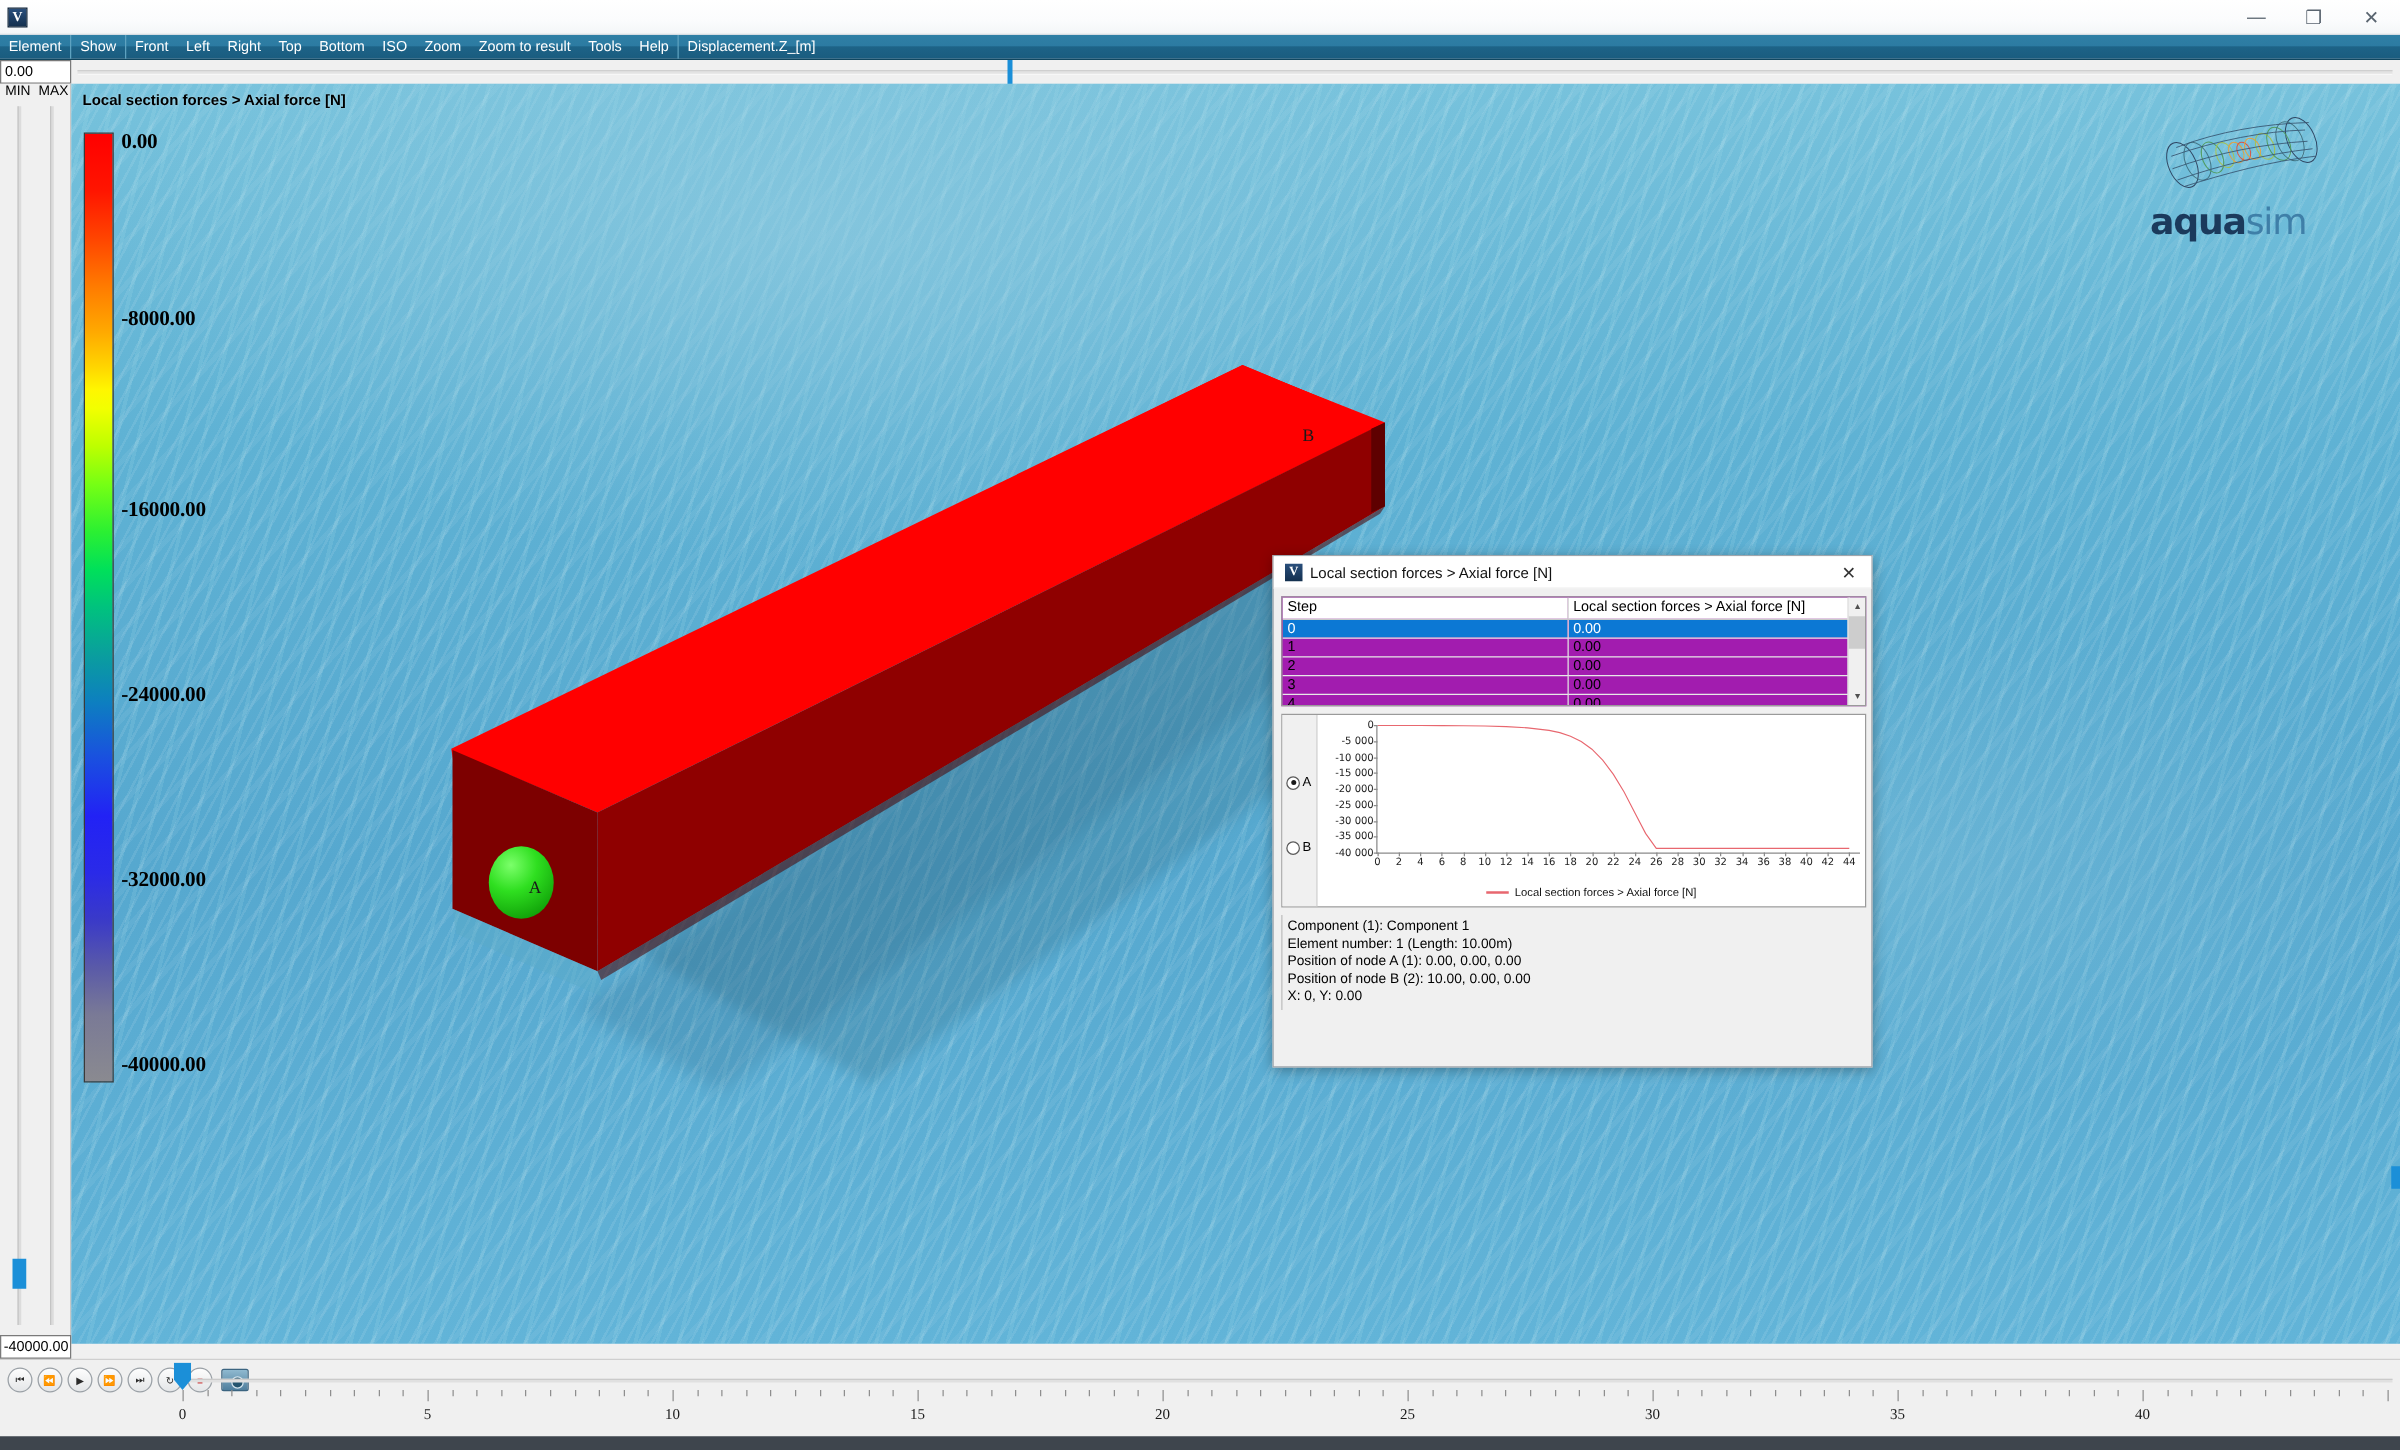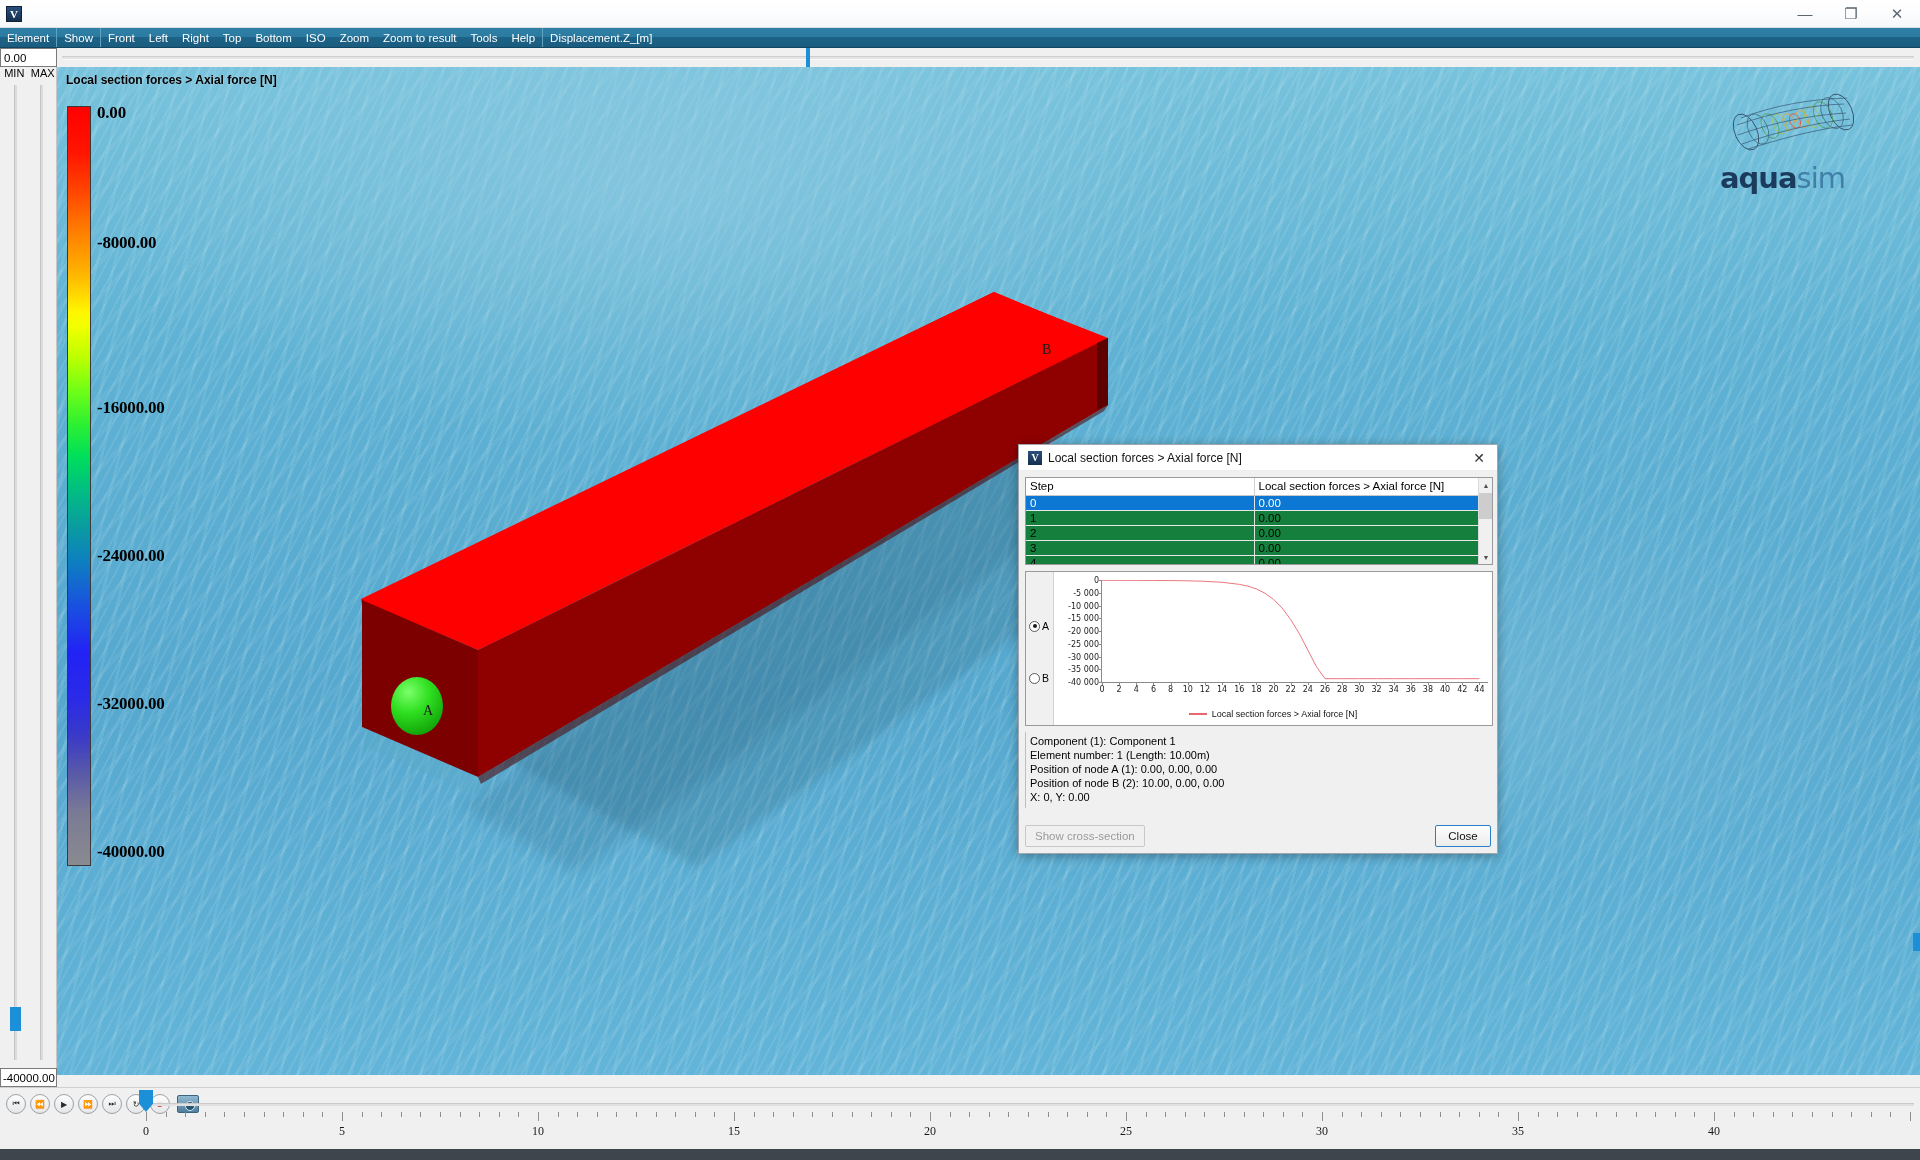--- a/index.html
+++ b/index.html
@@ -181,21 +181,21 @@
   #dlg-close {
     width: 36px; height: 26px; display: flex; align-items: center; justify-content: center;
     font-size: 14px; color: #333;
   }
 
   #dlg-body { padding: 6px 6px 7px 6px; height: 383px; position: relative; }
 
   
   #table-wrap {
     position: relative; width: 468px; height: 88px;
-    border: 1px solid #9a9a9a; background: #15803d; overflow: hidden;
+    border: 1px solid #9a9a9a; background: #a21caf; overflow: hidden;
   }
   table.grid { border-collapse: collapse; width: 454px; table-layout: fixed; }
   table.grid th {
     font-weight: normal; font-size: 11.5px; text-align: left;
     background: #ffffff; color: #000;
     padding: 2px 4px; height: 17px;
     border-right: 1px solid #d0d0d0; border-bottom: 1px solid #c8c8c8;
   }
   table.grid td {
     font-size: 11.5px; color: #000; padding: 1px 4px; height: 13px;
@@ -376,21 +376,21 @@
   <div class="mm-track" id="mm-track-max"></div>
   <div id="mm-thumb-min"></div>
 </div>
 <div id="valuebox-bottom">-40000.00</div>
 
 <div id="viewport">
   <div id="viewport-caption">Local section forces &gt; Axial force [N]</div>
 
   <div id="colorbar"></div>
   <div class="cb-label" style="top:36px">0.00</div>
-  <div class="cb-label" style="top:166px">-8000.00</div>
+  <div class="cb-label" style="top:178px">-8000.00</div>
   <div class="cb-label" style="top:331px">-16000.00</div>
   <div class="cb-label" style="top:479px">-24000.00</div>
   <div class="cb-label" style="top:627px">-32000.00</div>
   <div class="cb-label" style="top:775px">-40000.00</div>
 
   <div id="beam-wrap">
     <svg width="1863" height="1008" viewBox="0 0 1863 1008">
 
       <polygon points="320,620 640,800 1080,480 950,372" fill="rgba(40,95,120,0.22)" style="filter:blur(5px)"></polygon>
       <polygon points="405,740 520,806 1060,415 960,360" fill="rgba(30,80,110,0.16)" style="filter:blur(7px)"></polygon>
@@ -538,25 +538,20 @@
     </div>
 
     <div id="info-text">
       <div>Component (1): Component 1</div>
       <div>Element number: 1 (Length: 10.00m)</div>
       <div>Position of node A (1): 0.00, 0.00, 0.00</div>
       <div>Position of node B (2): 10.00, 0.00, 0.00</div>
       <div>X: 0, Y: 0.00</div>
     </div>
 
-    <div id="dlg-footer">
-      <div class="btn disabled">Show cross-section</div>
-      <div id="dlg-footer-spacer"></div>
-      <div class="btn default" style="width:56px;">Close</div>
-    </div>
   </div>
 </div>
 
 <div id="transport">
   <div id="transport-buttons">
     <div class="tbtn">⏮</div>
     <div class="tbtn">⏪</div>
     <div class="tbtn">▶</div>
     <div class="tbtn">⏩</div>
     <div class="tbtn">⏭</div>

